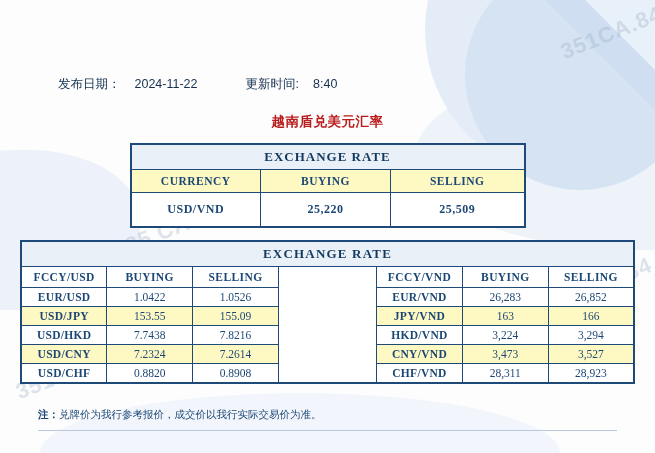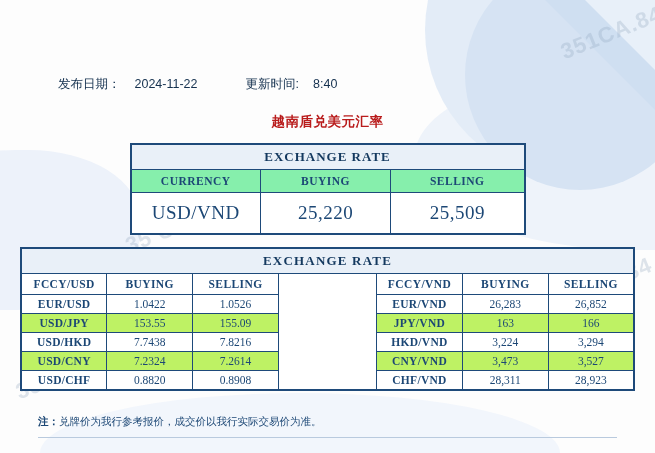--- a/index.html
+++ b/index.html
@@ -166,26 +166,27 @@
     font-size: 13px;
     letter-spacing: 1px;
     padding: 4px 0;
     color: #14395f;
   }
   table.t1 .head-row th {
     font-weight: bold;
     font-size: 11.5px;
     letter-spacing: 0.5px;
     padding: 5px 0;
-    background: #86efac;
+    background: #fef9c3;
   }
   table.t1 td {
-    font-size: 19px;
+    font-size: 12px;
     padding: 9px 0;
     letter-spacing: 0.5px;
+    font-weight: bold;
   }
 
   
   .tbl2-wrap {
     display: flex;
     justify-content: center;
     margin-top: 12px;
   }
   table.t2 {
     width: 615px;
@@ -212,21 +213,21 @@
     font-weight: bold;
     font-size: 11.5px;
     letter-spacing: 0.4px;
     padding: 4px 0;
     margin-left: 24px;
   }
   table.t2 td.pair {
     font-weight: bold;
     letter-spacing: 0.3px;
   }
-  table.t2 tr.alt td { background: #bef264; }
+  table.t2 tr.alt td { background: #fef9c3; }
   table.t2 td.spacer {
     border-top: none;
     border-bottom: none;
     background: #ffffff !important;
     width: 52px;
   }
   table.t2 .head-row td.spacer,
   table.t2 tr.alt td.spacer { background: #ffffff !important; }
 
   .note {

